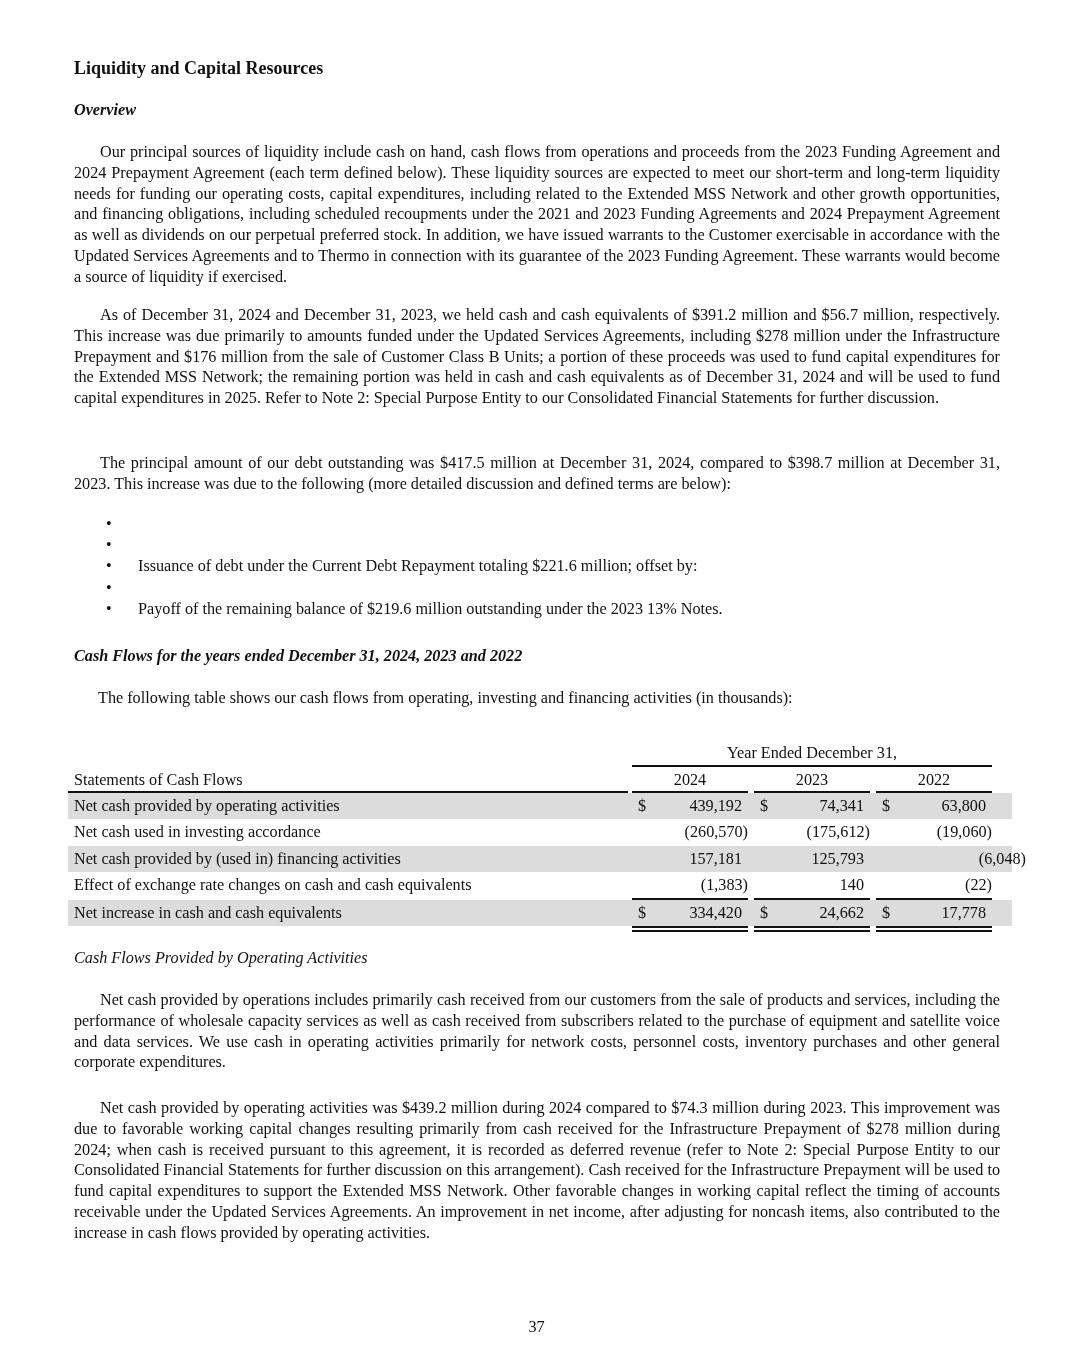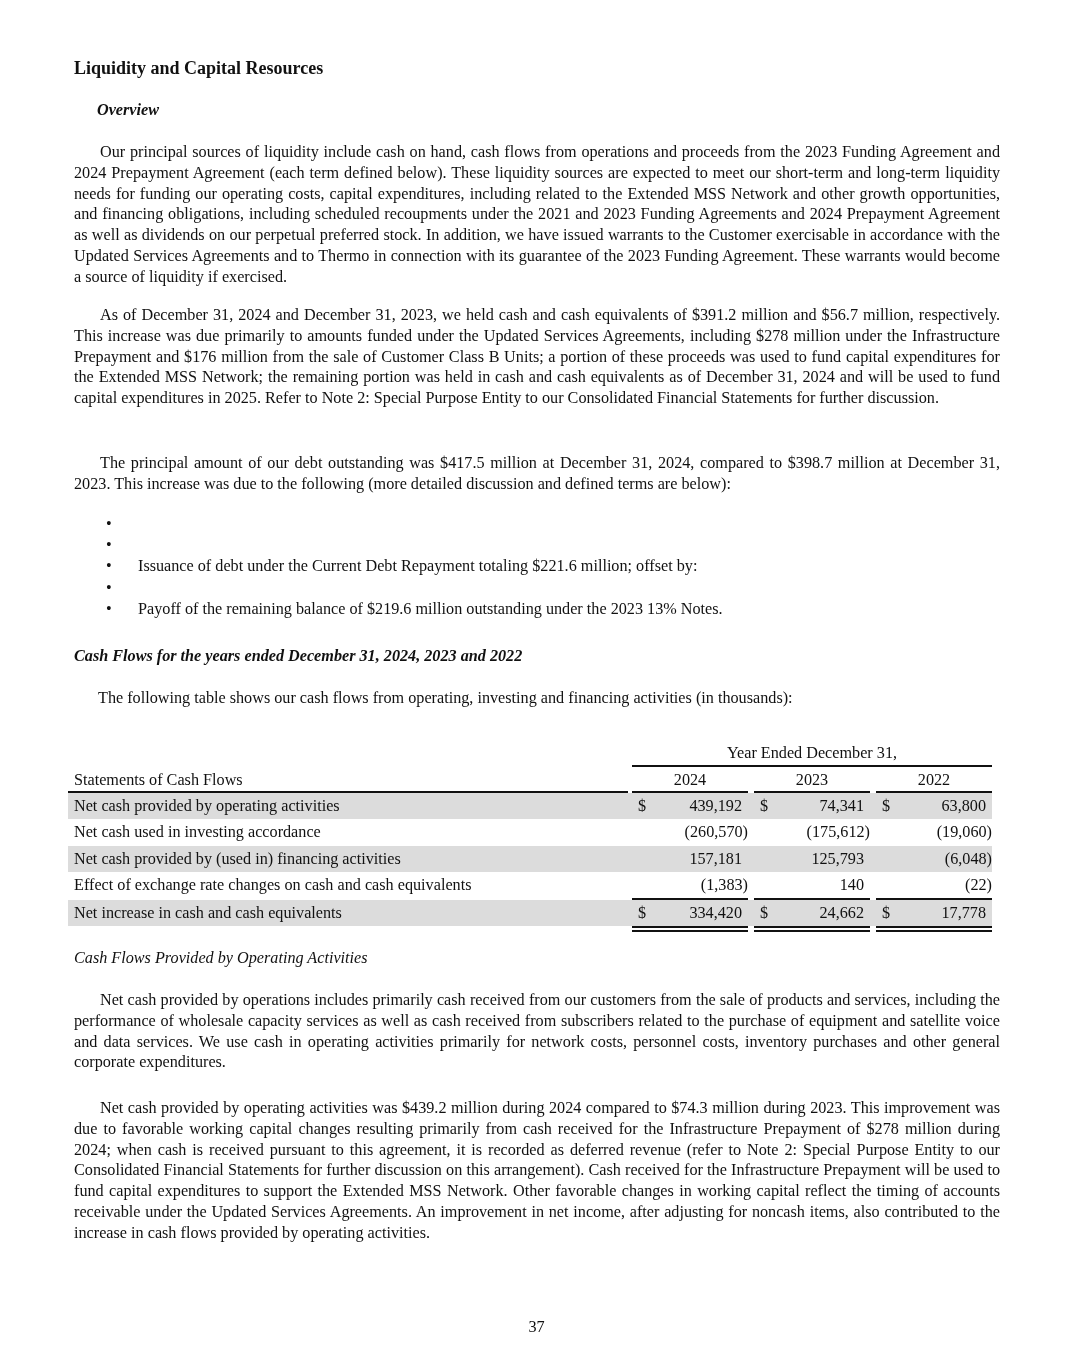--- a/index.html
+++ b/index.html
@@ -3,39 +3,39 @@
 <meta charset="utf-8">
 <style>
   html, body { margin: 0; padding: 0; background: #ffffff; }
   body {
     width: 1073px; height: 1365px; position: relative; overflow: hidden;
     font-family: "Liberation Serif", "DejaVu Serif", serif;
     color: #111111; font-size: 16.2px; line-height: 20.8px;
   }
   .page { position: absolute; left: 74px; top: 0; width: 926px; }
   .h-bold { position: absolute; left: 0; top: 58px; font-weight: bold; font-size: 18px; }
-  .h-bi { position: absolute; left: 0; top: 100px; font-weight: bold; font-style: italic; margin-left: 23px; }
+  .h-bi { position: absolute; left: 0; top: 100px; font-weight: bold; font-style: italic; }
   .para { position: absolute; left: 0; width: 926px; text-align: justify; text-indent: 26px; margin: 0; }
   .para.last-left { text-align-last: left; }
   .bullets { position: absolute; left: 0; top: 514px; width: 926px; margin: 0; padding: 0; list-style: none; }
   .bullets li { position: relative; padding-left: 64px; height: 21.2px; }
   .bullets li .dot { position: absolute; left: 32px; top: 0; }
   .sub-bi { position: absolute; left: 0; top: 646px; font-weight: bold; font-style: italic; }
   .sub-i { position: absolute; left: 0; top: 948px; font-style: italic; }
 
   
   .cf-table { position: absolute; left: 68px; top: 743px; width: 924px; }
   .yr-caption { position: absolute; left: 564px; width: 360px; top: 0; text-align: center; }
   .yr-caption-line { position: absolute; left: 564px; width: 360px; top: 22px; height: 2px; background: #111; }
   .col-hdr-row { position: absolute; left: 0; top: 25px; width: 924px; height: 24px; }
   .col-hdr-label { position: absolute; left: 6px; top: 2px; }
   .col-hdr { position: absolute; top: 2px; text-align: center; }
   .label-line { position: absolute; left: 0; top: 48px; width: 560px; height: 2px; background: #111; }
   .col-line { position: absolute; top: 48px; height: 2px; background: #111; }
-  .row { position: absolute; left: 0; width: 924px; height: 26.4px; }
+  .row { position: absolute; left: 0; width: 924px; height: 26.4px; padding-left: 20px; }
   .row.shaded { background: #dcdcdc; }
   .row .lbl { position: absolute; left: 6px; top: 3px; white-space: nowrap; }
   .row .cur { position: absolute; top: 3px; }
   .row .val { position: absolute; top: 3px; text-align: right; }
   .tot-line { position: absolute; height: 2px; background: #111; }
   .dbl-line { position: absolute; height: 6px; border-top: 2px solid #111; border-bottom: 2px solid #111; box-sizing: border-box; }
   .page-num { position: absolute; left: 0; width: 1073px; top: 1317px; text-align: center; }
 </style>
 </head>
 <body>
@@ -93,21 +93,21 @@
     <span class="lbl">Net cash used in investing accordance</span>
     <span class="val" style="left:586px; width:94px;">(260,570)</span>
     <span class="val" style="left:708px; width:94px;">(175,612)</span>
     <span class="val" style="left:830px; width:94px;">(19,060)</span>
   </div>
 
   <div class="row shaded" style="top:102.8px;">
     <span class="lbl">Net cash provided by (used in) financing activities</span>
     <span class="val" style="left:586px; width:88px;">157,181</span>
     <span class="val" style="left:708px; width:88px;">125,793</span>
-    <span class="val" style="left:830px; width:94px;">(6,048)</span>
+    <span class="val" style="left:864px; width:94px;">(6,048)</span>
   </div>
 
   <div class="row" style="top:129.2px;">
     <span class="lbl">Effect of exchange rate changes on cash and cash equivalents</span>
     <span class="val" style="left:586px; width:94px;">(1,383)</span>
     <span class="val" style="left:708px; width:88px;">140</span>
     <span class="val" style="left:830px; width:94px;">(22)</span>
   </div>
   <div class="tot-line" style="left:564px; width:116px; top:154.6px;"></div>
   <div class="tot-line" style="left:686px; width:116px; top:154.6px;"></div>

